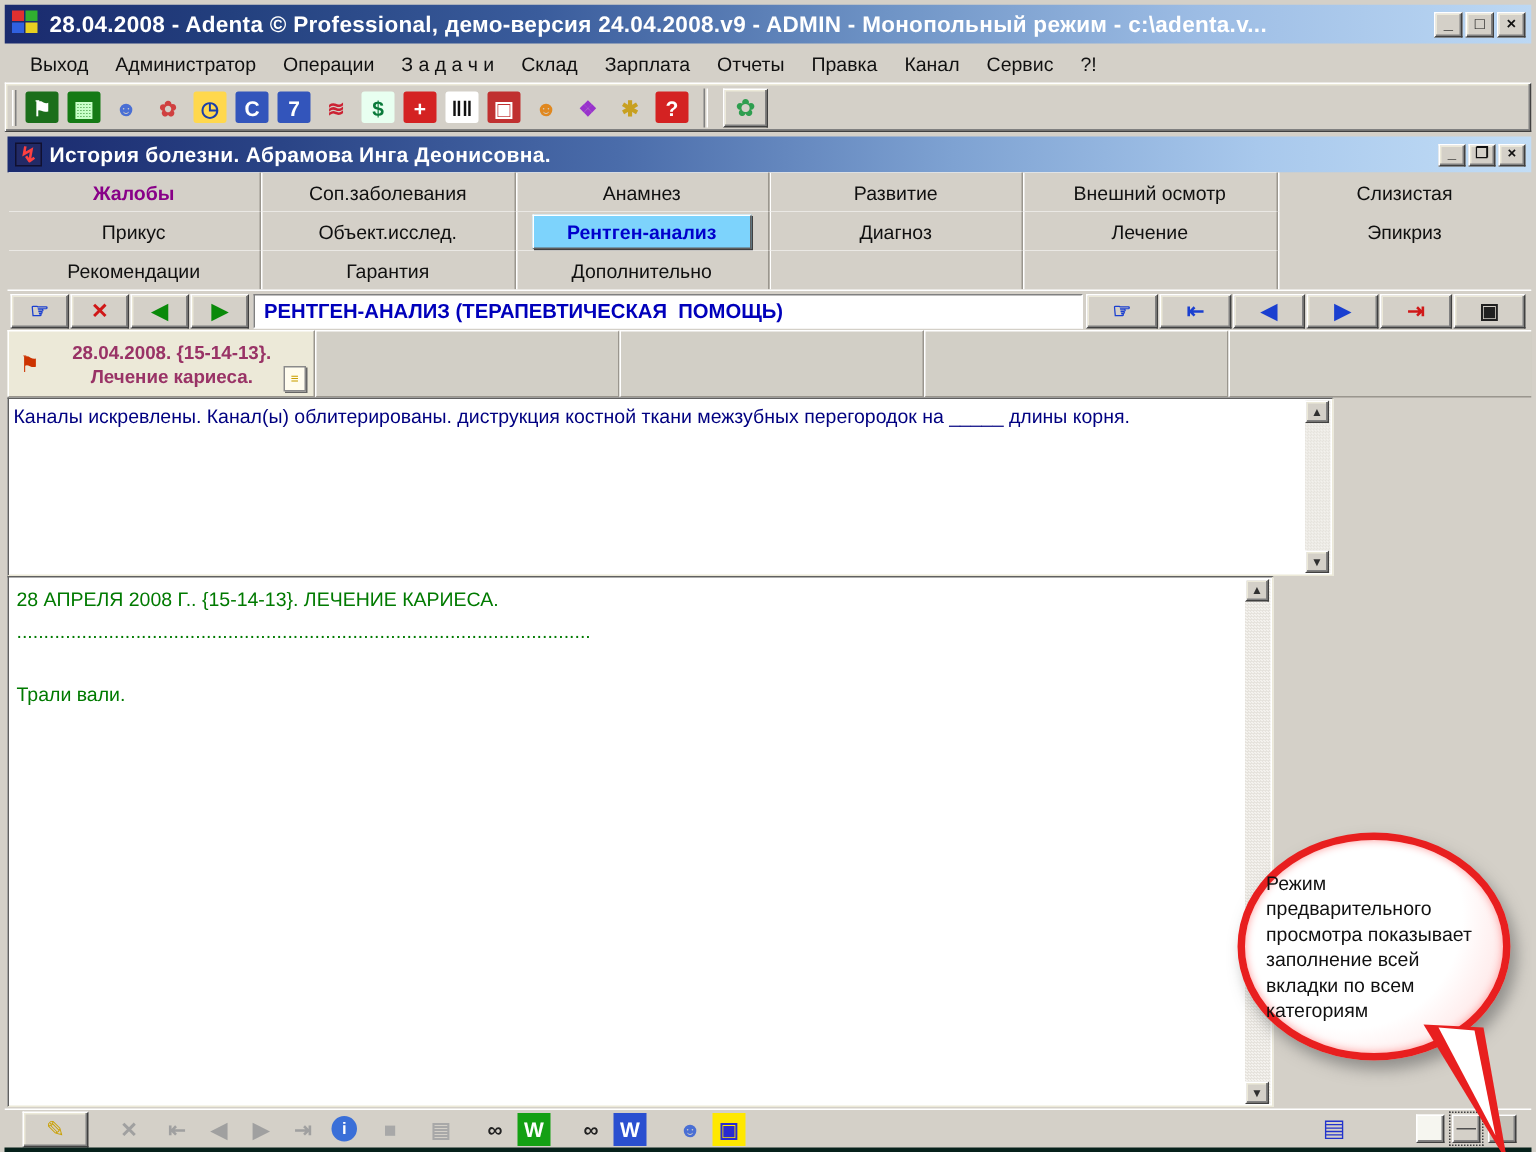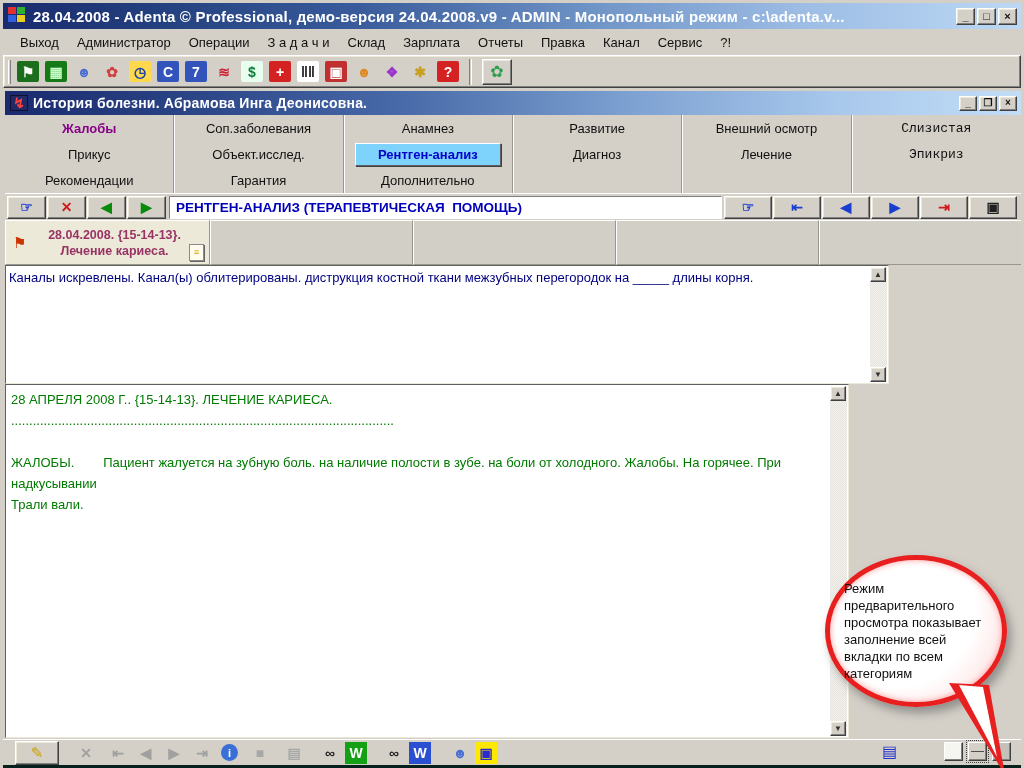--- a/index.html
+++ b/index.html
@@ -44,21 +44,21 @@
     background:linear-gradient(90deg,#1a2a6e 0%,#2a4486 18%,#4a6caa 40%,#7ea2d2 62%,#a8c8ec 82%,#c2ddf6 100%);
     display:flex;align-items:center;padding:0 3px;color:#ffffff;font-weight:bold;font-size:14px;}
   .child-icon{width:18px;height:16px;margin:0 5px 0 2px;color:#ff4040;font-size:14px;font-weight:bold;
     display:flex;align-items:center;justify-content:center;background:#222a66;border:1px solid #101030;}
   .child-cap .cap-btn{width:18px;height:15px;font-size:10px;}
   
   .tabgrid{position:absolute;left:2px;top:112px;width:1016px;height:78px;display:grid;
     grid-template-columns:repeat(6,1fr);grid-auto-rows:26px;font-size:13px;color:#101010;background:#d4d0c8;}
   .tab-cell{display:flex;align-items:center;justify-content:center;white-space:nowrap;
     border-right:1px solid #9a968e;box-shadow:1px 0 0 #ffffff;cursor:default;}
-  .tab-cell:nth-child(6n){border-right:none;box-shadow:none;font-family:Liberation Mono, monospace;}
+  .tab-cell:nth-child(6n){border-right:none;box-shadow:none;}
   .tab-cell.highlight{color:#880088;font-weight:bold;}
   .tab-cell.active{color:#0000cc;font-weight:bold;}
   .tab-cell.active span.cellpad{background:#7dd3fc;border:1px solid;border-color:#ffffff #606060 #606060 #ffffff;
     box-shadow:1px 1px 0 #404040;padding:3px 22px;}
   
   .rec-toolbar{position:absolute;left:2px;top:190px;width:1016px;height:27px;background:#d4d0c8;
     border-top:1px solid #ffffff;display:flex;align-items:center;}
   .rt-group{display:flex;height:25px;align-items:center;}
   .rt-btn{width:39px;height:23px;margin-right:1px;display:flex;align-items:center;justify-content:center;
     font-size:14px;font-weight:bold;cursor:default;}
@@ -300,21 +300,20 @@
       <span class="sb-btn sb-up raised">▲</span>
       <span class="sb-btn sb-down raised">▼</span>
     </div>
   </div>
 
   <div class="preview-panel">
     <div class="preview-text">
       <div class="pline">28 АПРЕЛЯ 2008 Г.. {15-14-13}. ЛЕЧЕНИЕ КАРИЕСА.</div>
         <div class="pline">..........................................................................................................</div>
         <div class="pline"></div>
-        <div class="pline">ЖАЛОБЫ.        Пациент жалуется на зубную боль. на наличие полости в зубе. на боли от холодного. Жалобы. На горячее. При надкусывании</div>
         <div class="pline">Трали вали.</div>
         <div class="pline"></div>
     </div>
     <div class="scrollbar">
       <span class="sb-btn sb-up raised">▲</span>
       <span class="sb-btn sb-down raised">▼</span>
     </div>
   </div>
 
   <div class="bottom-toolbar">

